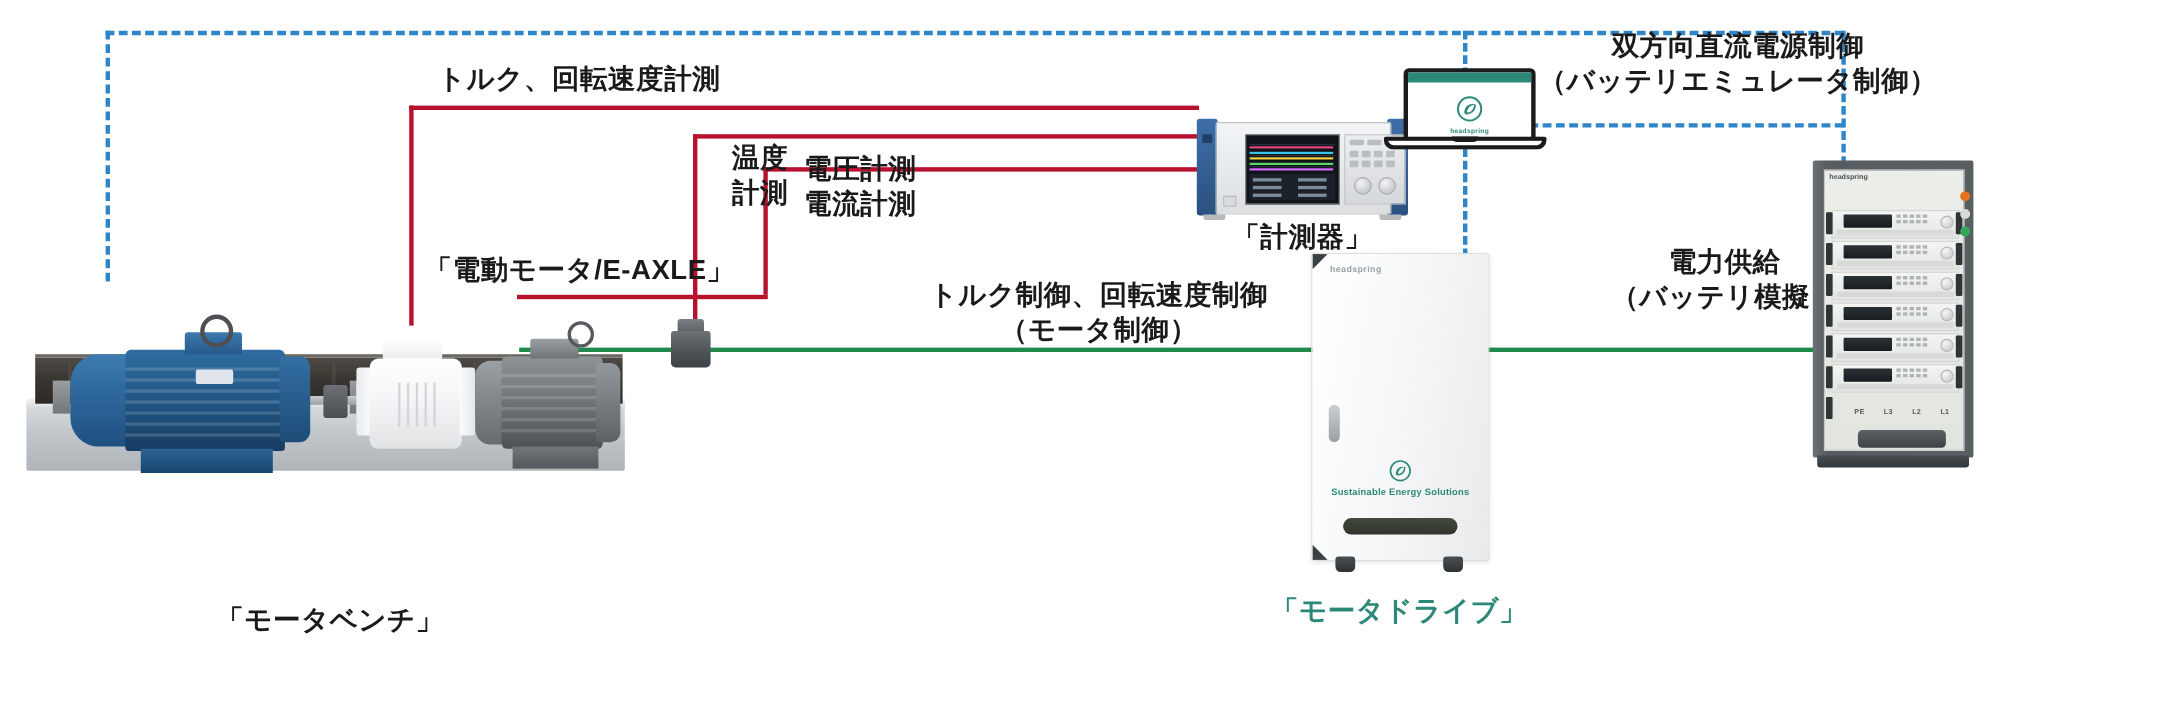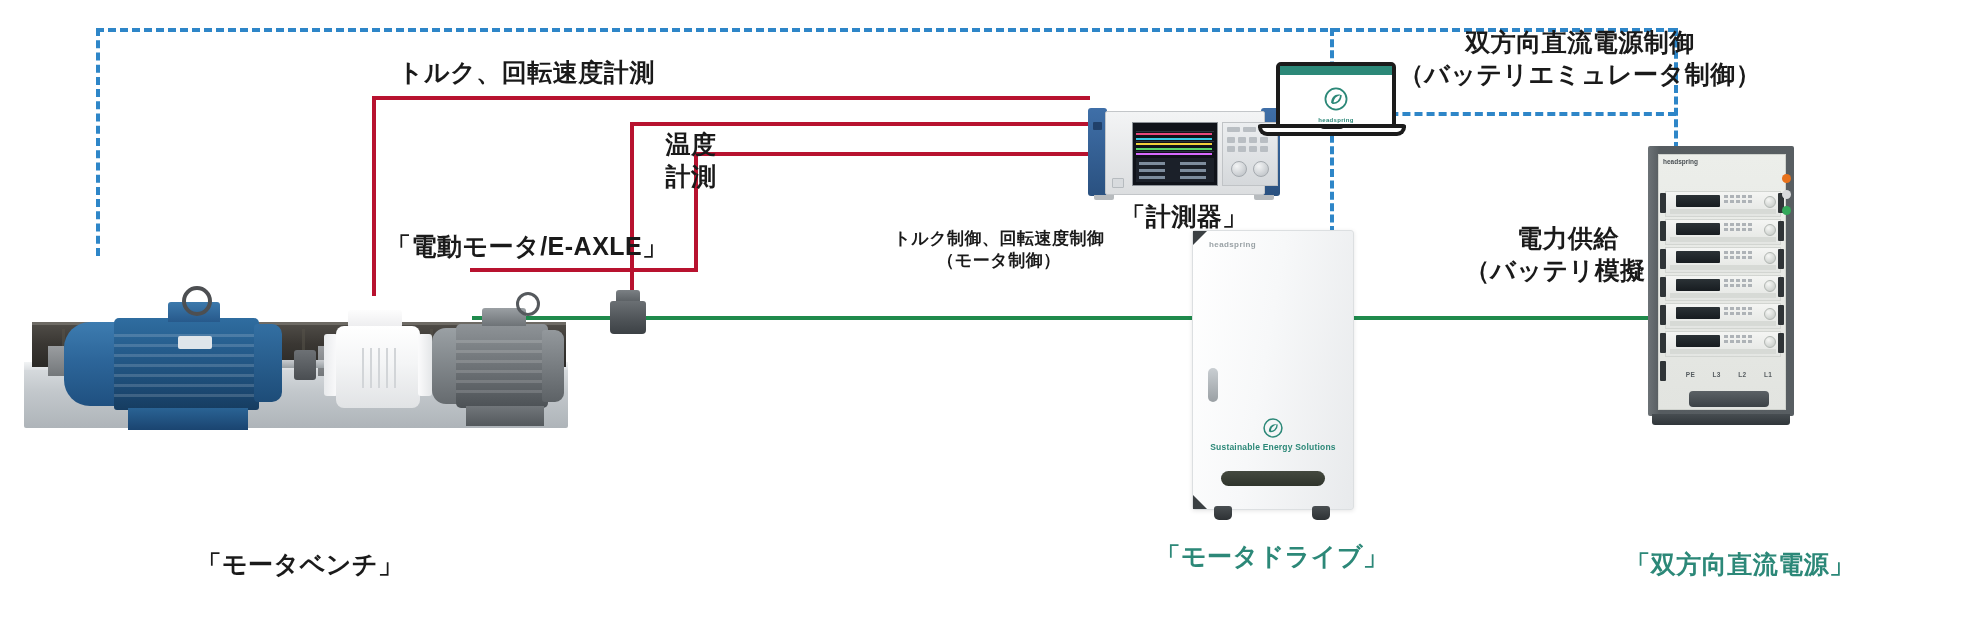--- a/index.html
+++ b/index.html
@@ -343,24 +343,26 @@
 
   <div class="grn-h" style="left:472px;top:316px;width:724px;"></div>
   <div class="grn-h" style="left:1348px;top:316px;width:306px;"></div>
 
 
   <div class="lbl" style="left:398px;top:56px;font-size:25px;">トルク、回転速度計測</div>
 
   <div class="lbl ctr" style="left:652px;top:128px;width:78px;font-size:25px;">温度
 計測</div>
 
+  <div class="lbl ctr" style="left:712px;top:138px;width:140px;font-size:25px;">電圧計測
+電流計測</div>
 
   <div class="lbl ctr" style="left:386px;top:230px;width:280px;font-size:25px;">「電動モータ/E-AXLE」</div>
 
-  <div class="lbl ctr" style="left:798px;top:228px;width:402px;font-size:17px;">トルク制御、回転速度制御
+  <div class="lbl ctr" style="left:798px;top:252px;width:402px;font-size:25px;">トルク制御、回転速度制御
 （モータ制御）</div>
 
   <div class="lbl ctr" style="left:1340px;top:26px;width:480px;font-size:25px;">双方向直流電源制御
 （バッテリエミュレータ制御）</div>
 
 
   <div class="lbl ctr" style="left:1428px;top:222px;width:280px;font-size:25px;">電力供給
 （バッテリ模擬）</div>
 
 
@@ -664,17 +666,16 @@
       </div>
       <div class="rk-vent"></div>
     </div>
     <div class="rk-leds" style="left:134px;top:28px;">
       <div class="led" style="background:#E8721C;top:0;"></div>
       <div class="led" style="background:#D8DADC;top:16px;"></div>
       <div class="led" style="background:#33A85A;top:32px;"></div>
     </div>
     <div class="rk-foot"></div>
   </div>
-  <div class="lbl ctr teal-lbl" style="left:1570px;top:548px;width:340px;font-size:25px;">「双方向直流電源」</div>
 
   <div class="lbl ctr" style="left:150px;top:548px;width:300px;font-size:25px;">「モータベンチ」</div>
 
 </div>
 
 </body></html>

